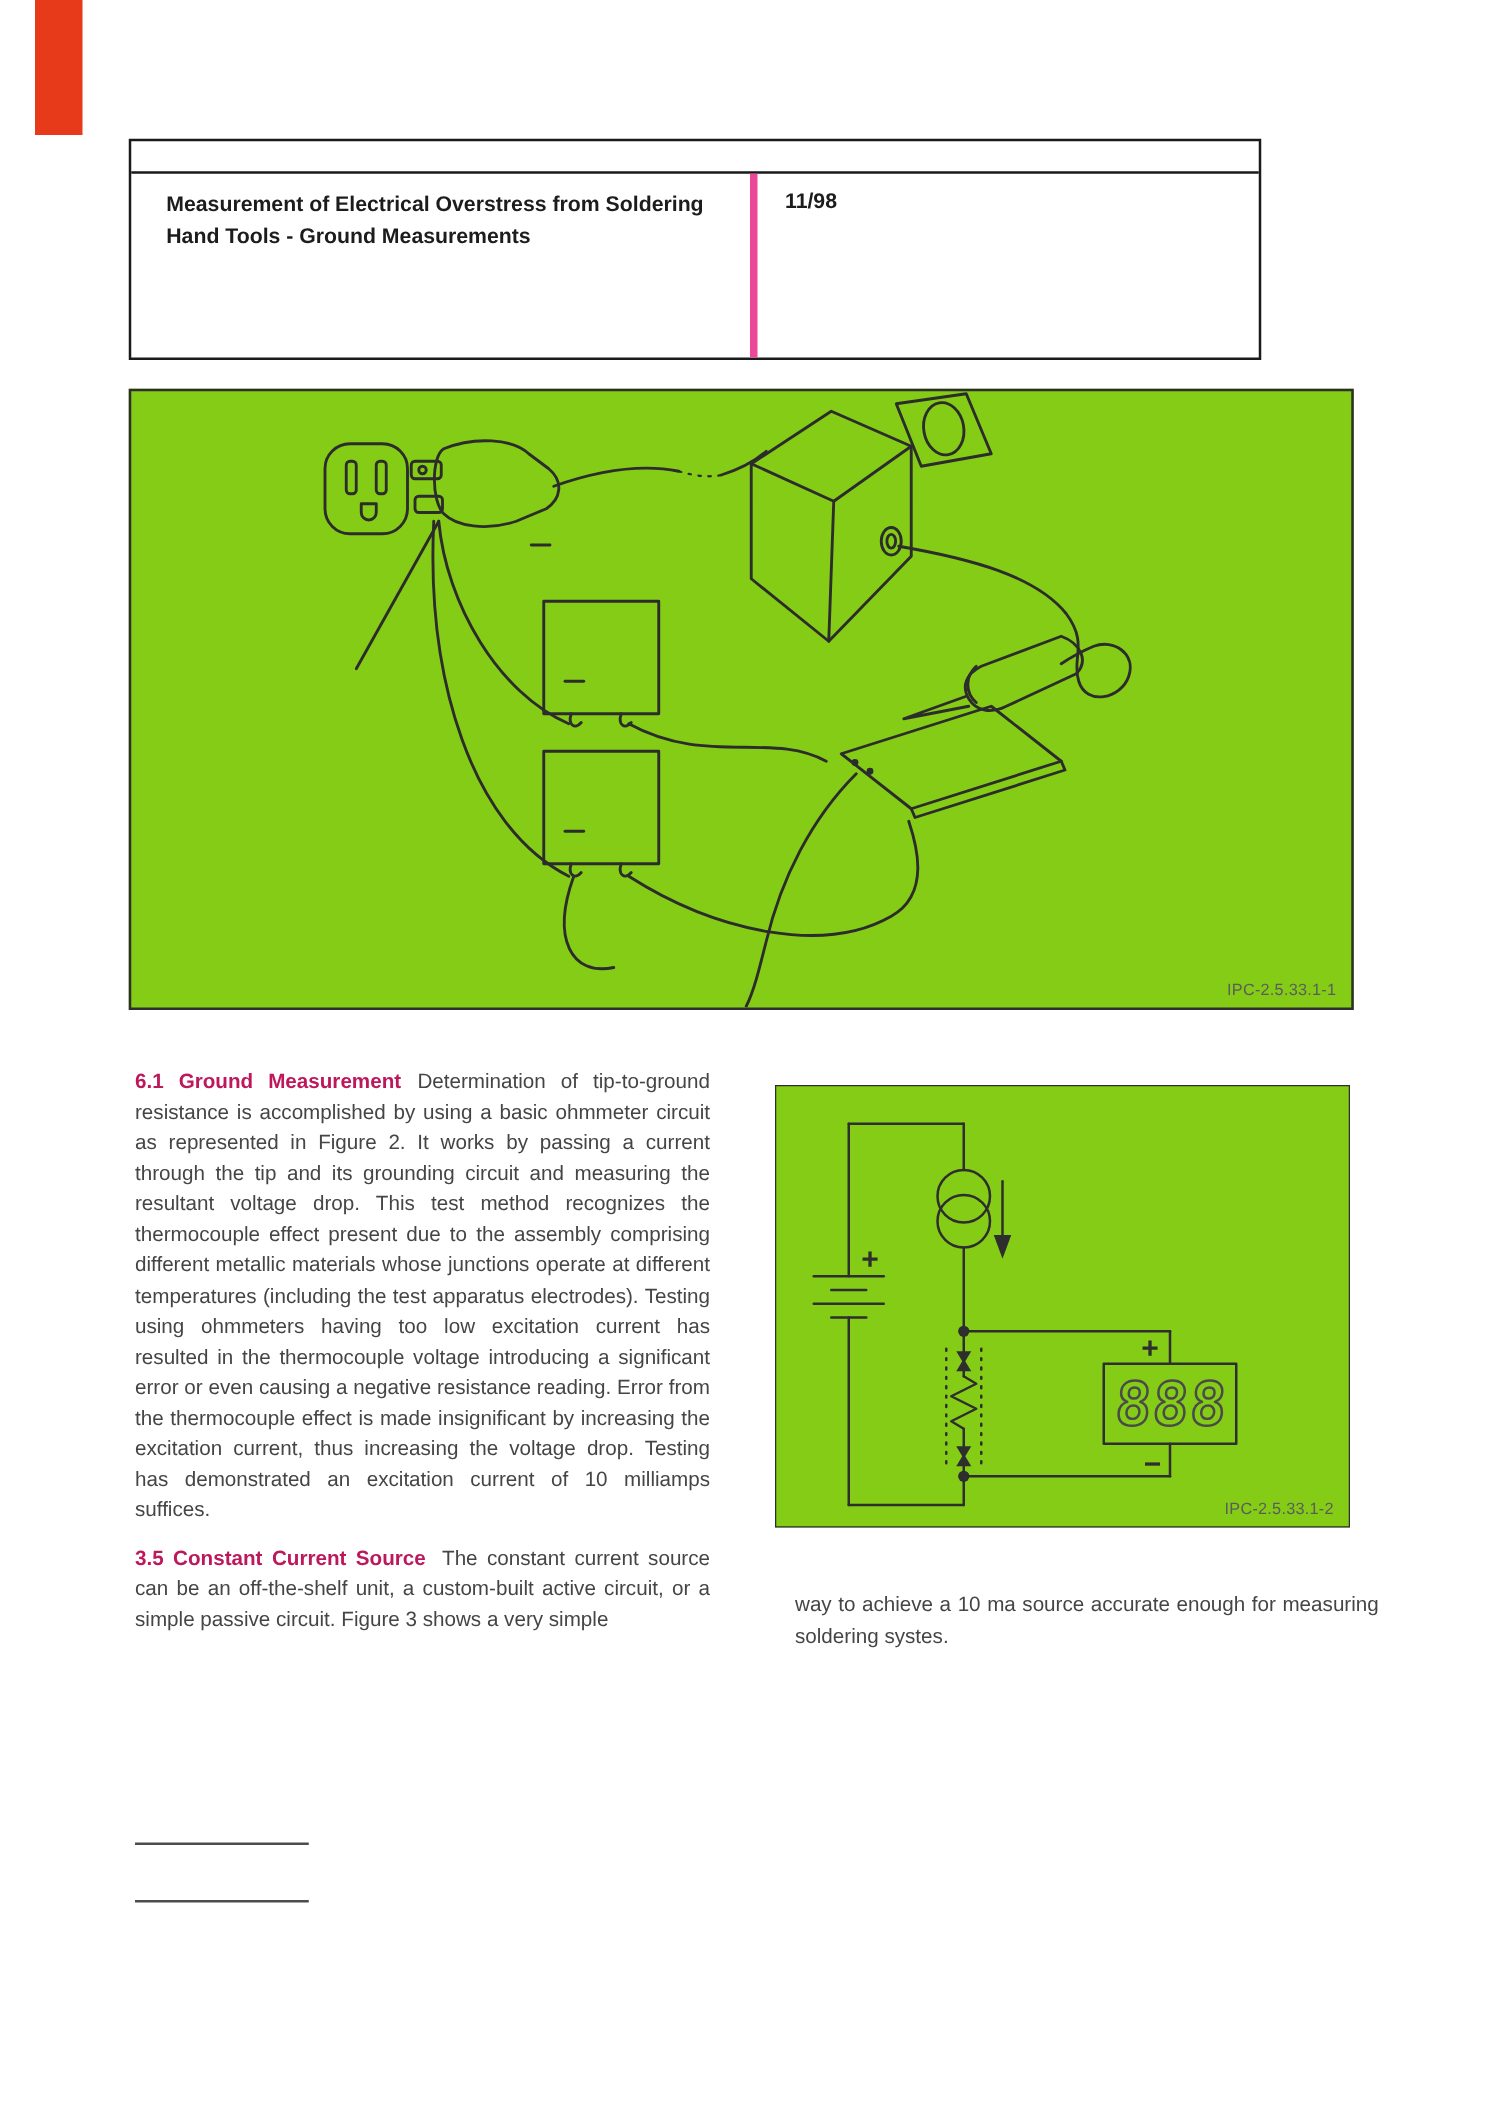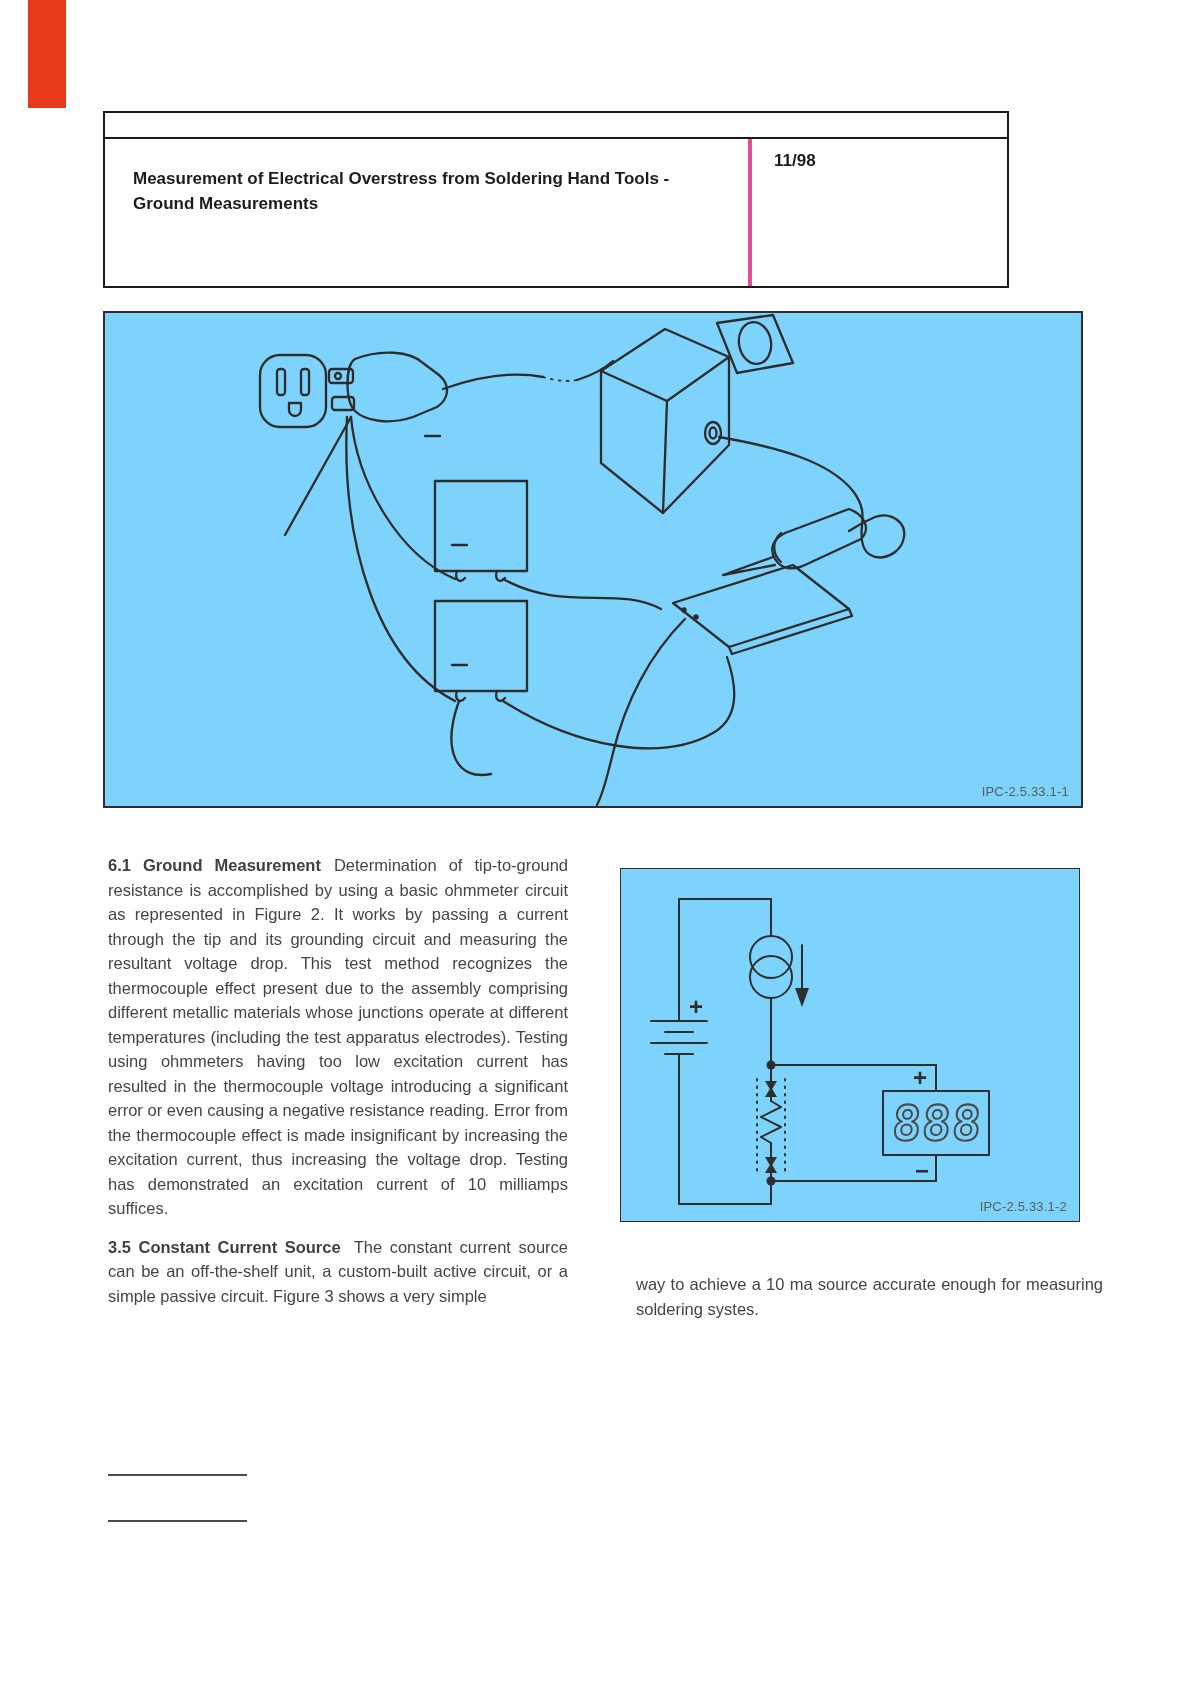--- a/index.html
+++ b/index.html
@@ -8,34 +8,34 @@
     font-family:"Liberation Sans","DejaVu Sans",sans-serif;color:#424242;
     overflow:hidden;
   }
   .red-mark{position:absolute;left:28px;top:0;width:38px;height:108px;background:#e73a1b;}
   
   .hdr{position:absolute;left:103px;top:111px;width:906px;height:177px;border:2px solid #1a1a1a;box-sizing:border-box;background:#fff;}
   .hdr-toprow{height:26px;border-bottom:2px solid #1a1a1a;box-sizing:border-box;}
   .hdr-main{display:flex;height:147px;}
   .hdr-cell-num{width:182px;border-right:2px solid #1a1a1a;box-sizing:border-box;display:flex;flex-direction:column;}
   .hdr-num-top{height:55px;border-bottom:2px solid #1a1a1a;box-sizing:border-box;display:flex;align-items:center;padding-left:22px;font-weight:bold;font-size:17px;color:#1c1c1c;letter-spacing:.3px;}
-  .hdr-cell-title{width:647px;border-right:4px solid #ec4899;box-sizing:border-box;padding:27px 20px 0 28px;font-weight:bold;font-size:17px;line-height:25px;color:#1c1c1c;}
+  .hdr-cell-title{width:501px;border-right:6px solid #ec4899;box-sizing:border-box;padding:12px 20px 0 28px;font-weight:bold;font-size:17px;line-height:25px;color:#1c1c1c;}
   .hdr-cell-date{flex:1;padding:12px 0 0 22px;font-weight:bold;font-size:17px;color:#1c1c1c;}
   
-  .fig{position:absolute;border:2px solid #2e2e2e;box-sizing:border-box;background:#7dd3fc;}
+  .fig{position:absolute;border:2px solid #2e2e2e;box-sizing:border-box;background:#84cc16;}
   .fig1{left:103px;top:311px;width:980px;height:497px;}
   .fig2{left:620px;top:868px;width:460px;height:354px;border-width:1.5px;}
   .fig-label{position:absolute;right:12px;bottom:7px;font-size:13px;color:#5c5c5c;letter-spacing:.2px;}
   svg{display:block;}
   
   .col{position:absolute;font-size:16.5px;line-height:24.5px;text-align:justify;color:#454545;}
   .col-left{left:108px;top:853px;width:460px;}
   .col-right{left:636px;top:1272px;width:467px;}
   .para{margin:0 0 14px 0;}
-  .run-head{font-weight:bold;color:#404040;margin-right:13px;}
+  .run-head{font-weight:bold;color:#be185d;margin-right:13px;}
   
   .foot-rule{position:absolute;left:108px;width:139px;border-top:2px solid #4c4c4c;}
   .foot-rule-1{top:1474px;}
   .foot-rule-2{top:1520px;}
 </style>
 </head>
 <body>
 
 <div class="red-mark"></div>
 

